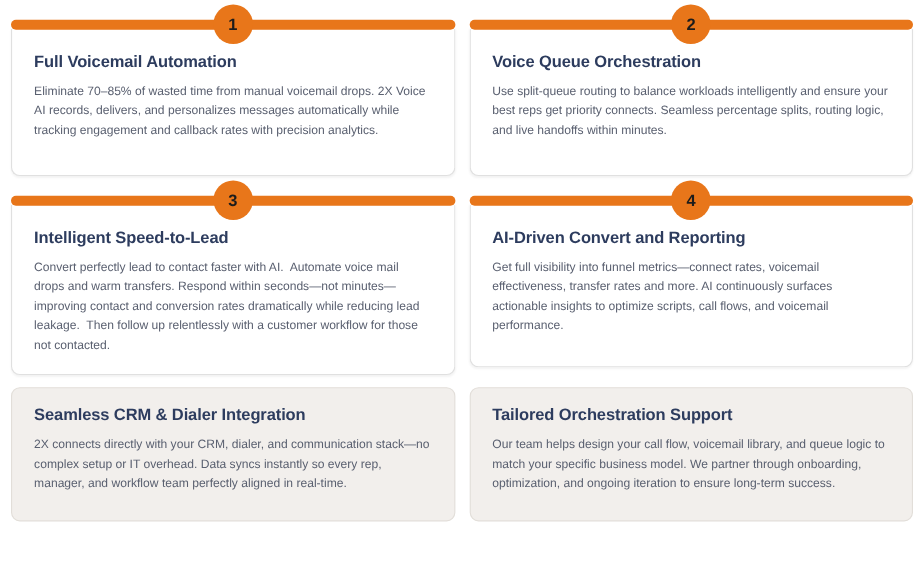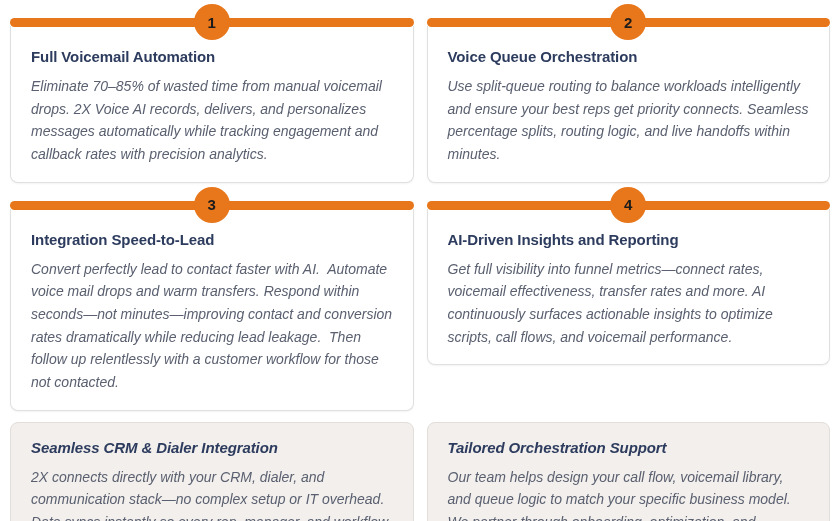--- a/index.html
+++ b/index.html
@@ -84,42 +84,41 @@
   .card-title {
     font-size: 15px;
     font-weight: bold;
     color: #2d3c5e;
     margin: 0 0 9px 0;
     letter-spacing: -0.1px;
     line-height: 1.2;
   }
 
   .card-body {
-    font-size: 14px;
+    font-size: 11px;
     color: #5a6070;
     margin: 0;
     line-height: 1.62;
     white-space: pre-wrap;
-    font-style: italic;
   }
 
   
   .plain-wrap {
     padding-top: 11px;
   }
 
   .plain-card {
     background: #f2efec;
     border: 1px solid #e2ded9;
     border-radius: 8px;
     padding: 16px 20px 18px 20px;
     min-height: 122px;
   }
 
-  .plain-card .card-title { margin-bottom: 9px; font-style: italic; }
+  .plain-card .card-title { margin-bottom: 9px; }
 </style>
 </head>
 <body>
 
 <div class="page">
 
   <div class="grid">
 
     <div class="card-wrap">
       <div class="card-bar"></div>
@@ -136,42 +135,42 @@
       <div class="card row1">
         <h3 class="card-title">Voice Queue Orchestration</h3>
         <p class="card-body">Use split-queue routing to balance workloads intelligently and ensure your best reps get priority connects. Seamless percentage splits, routing logic, and live handoffs within minutes.</p>
       </div>
     </div>
 
     <div class="card-wrap">
       <div class="card-bar"></div>
       <div class="card-badge">3</div>
       <div class="card row2">
-        <h3 class="card-title">Integration Speed-to-Lead</h3>
+        <h3 class="card-title">Intelligent Speed-to-Lead</h3>
         <p class="card-body">Convert perfectly lead to contact faster with AI.  Automate voice mail drops and warm transfers. Respond within seconds—not minutes—improving contact and conversion rates dramatically while reducing lead leakage.  Then follow up relentlessly with a customer workflow for those not contacted.</p>
       </div>
     </div>
 
     <div class="card-wrap">
       <div class="card-bar"></div>
       <div class="card-badge">4</div>
       <div class="card row2">
-        <h3 class="card-title">AI-Driven Insights and Reporting</h3>
+        <h3 class="card-title">AI-Driven Convert and Reporting</h3>
         <p class="card-body">Get full visibility into funnel metrics—connect rates, voicemail effectiveness, transfer rates and more. AI continuously surfaces actionable insights to optimize scripts, call flows, and voicemail performance.</p>
       </div>
     </div>
 
   </div>
 
   <div class="grid">
 
     <div class="plain-wrap">
       <div class="plain-card">
         <h3 class="card-title">Seamless CRM &amp; Dialer Integration</h3>
-        <p class="card-body">2X connects directly with your CRM, dialer, and communication stack—no complex setup or IT overhead. Data syncs instantly so every rep, manager, and workflow stays perfectly outbound in real-time.</p>
+        <p class="card-body">2X connects directly with your CRM, dialer, and communication stack—no complex setup or IT overhead. Data syncs instantly so every rep, manager, and workflow team perfectly aligned in real-time.</p>
       </div>
     </div>
 
     <div class="plain-wrap">
       <div class="plain-card">
         <h3 class="card-title">Tailored Orchestration Support</h3>
         <p class="card-body">Our team helps design your call flow, voicemail library, and queue logic to match your specific business model. We partner through onboarding, optimization, and ongoing iteration to ensure long-term success.</p>
       </div>
     </div>
 

